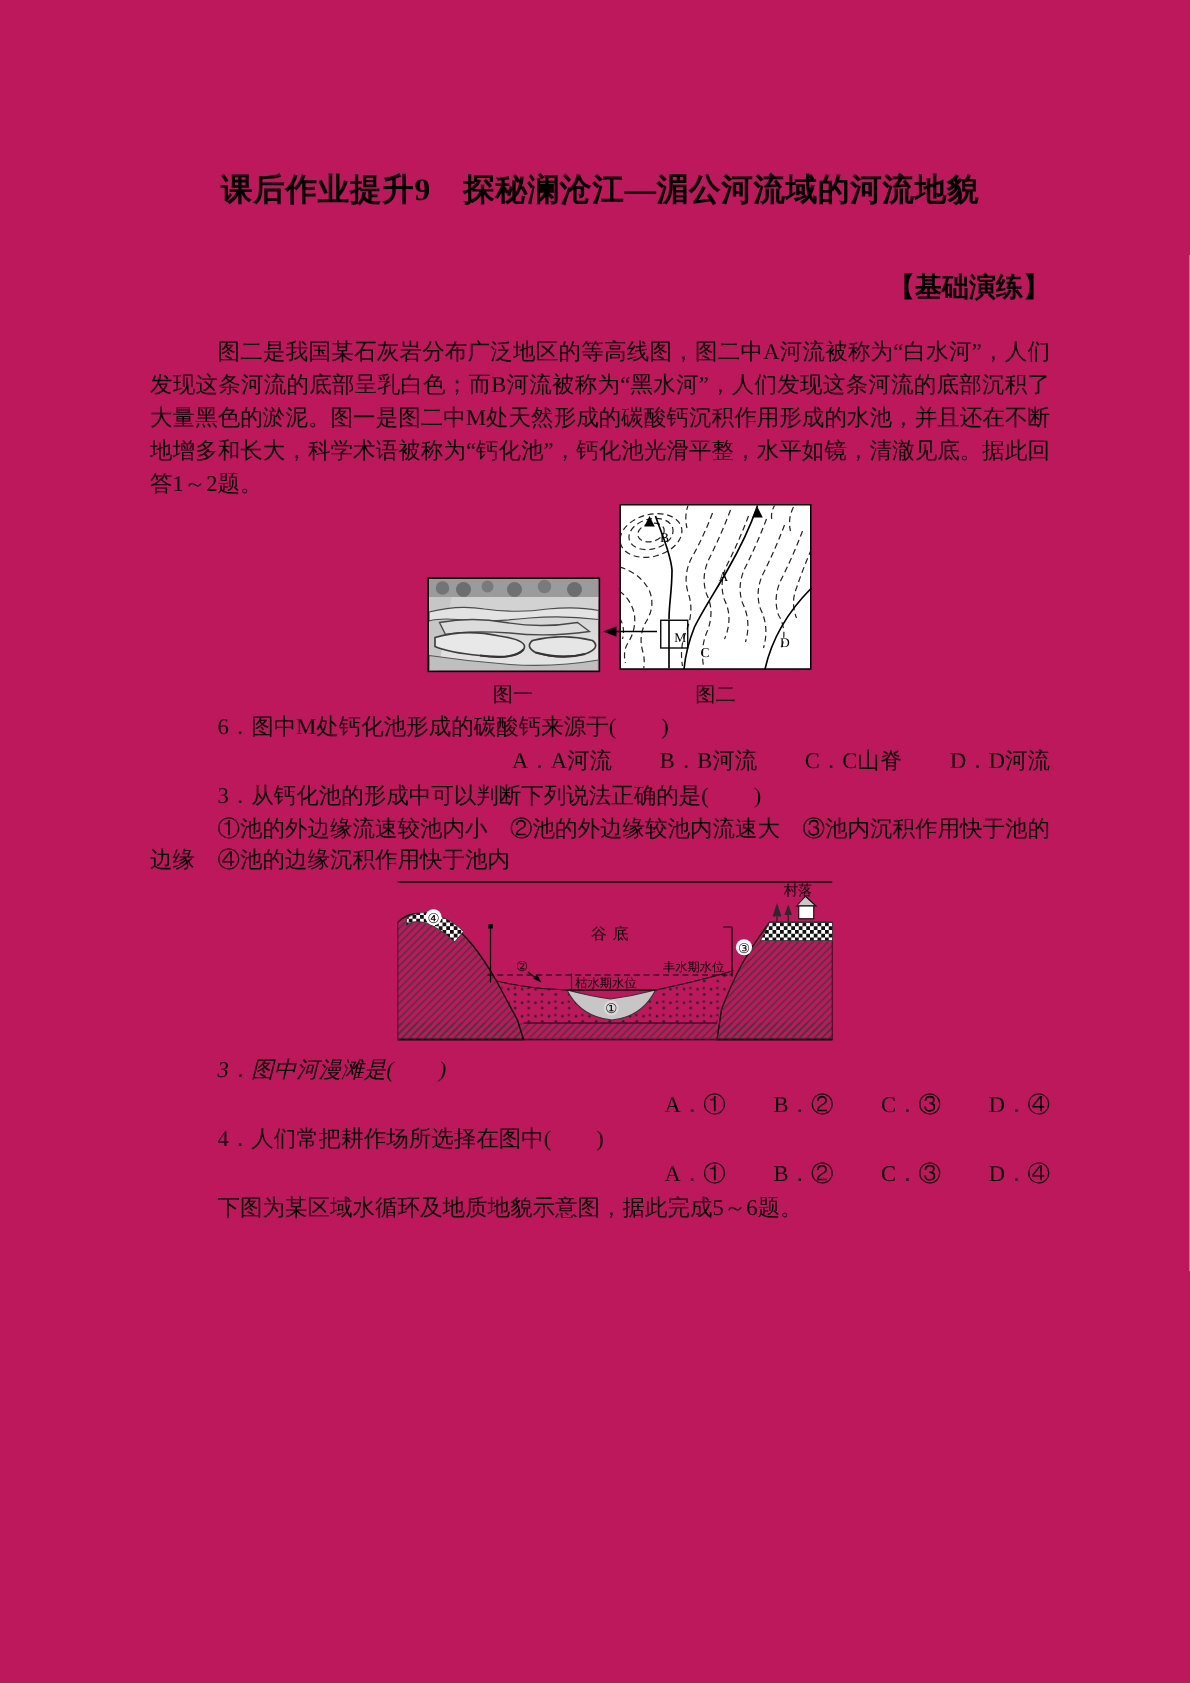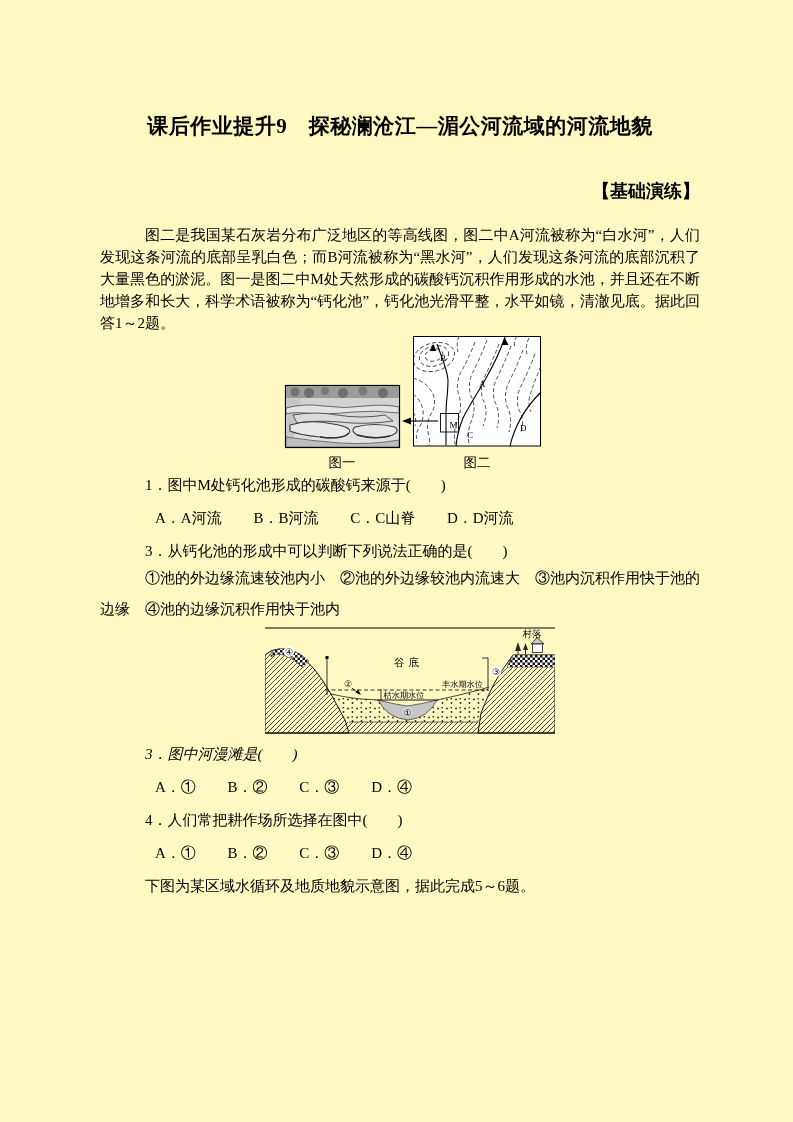--- a/index.html
+++ b/index.html
@@ -1,28 +1,28 @@
 <!DOCTYPE html>
 <html><head>
 <meta charset="utf-8">
 <style>
   html,body { margin:0; padding:0; }
   body {
     width:793px; height:1122px; background:#ffffff; color:#000;
     font-family:"Liberation Serif","DejaVu Serif",serif;
     overflow:hidden;
   }
-  .page { position:relative; width:793px; height:1122px; background:#fef9c3; }
+  .page { position:relative; width:793px; height:1122px; background:#be185d; }
   .content { padding:110px 93px 0 100px; }
   .title { margin:0; text-align:center; font-size:21px; font-weight:bold; line-height:32px; letter-spacing:0.5px; }
   .section-header { margin:36px 0 0; text-align:right; font-size:18px; font-weight:bold; line-height:26px; }
   .intro { margin:20px 0 0; font-size:15px; line-height:22px; text-align:justify; text-indent:45px; }
   .qline { margin:0; font-size:15px; line-height:23px; text-indent:45px; }
-  .items { margin:0; font-size:15px; line-height:31px; text-indent:45px; text-align:justify; }
-  .opts { margin:10px; font-size:15px; line-height:23px; padding-left:45px; }
+  .items { margin:0; font-size:15px; line-height:21px; text-indent:45px; text-align:justify; }
+  .opts { margin:0; font-size:15px; line-height:23px; padding-left:45px;text-align:right; }
   .opt { display:inline-block; margin-right:28px; }
   .opt:last-child { margin-right:0; }
   .fig-row { margin-top:2px; }
   .fig-row svg, .valley-wrap svg { display:block; }
   .valley-wrap { margin-left:165px; }
   .q34 { margin-top:6px;font-style:italic; }
   svg text { font-family:"Liberation Serif","DejaVu Serif",serif; fill:#000; }
 </style>
 </head>
 <body>
@@ -112,21 +112,21 @@
         <g>
           <line x1="338" y1="85" x2="310" y2="85" stroke="#000" stroke-width="1.1"></line>
           <polygon points="302,85 311,81.5 311,88.5" fill="#000"></polygon>
         </g>
 
         <text x="242" y="131" font-size="13.5" text-anchor="middle">图一</text>
         <text x="377" y="131" font-size="13.5" text-anchor="middle">图二</text>
       </svg>
     </div>
 
-    <p class="qline">1．图中M处钙化池形成的碳酸钙来源于(　　)</p>
+    <p class="qline">6．图中M处钙化池形成的碳酸钙来源于(　　)</p>
     <p class="opts">
       <span class="opt">A．A河流</span>
       <span class="opt">B．B河流</span>
       <span class="opt">C．C山脊</span>
       <span class="opt">D．D河流</span>
     </p>
 
     <p class="qline">3．从钙化池的形成中可以判断下列说法正确的是(　　)</p>
     <p class="items">①池的外边缘流速较池内小　②池的外边缘较池内流速大　③池内沉积作用快于池的边缘　④池的边缘沉积作用快于池内</p>
 

